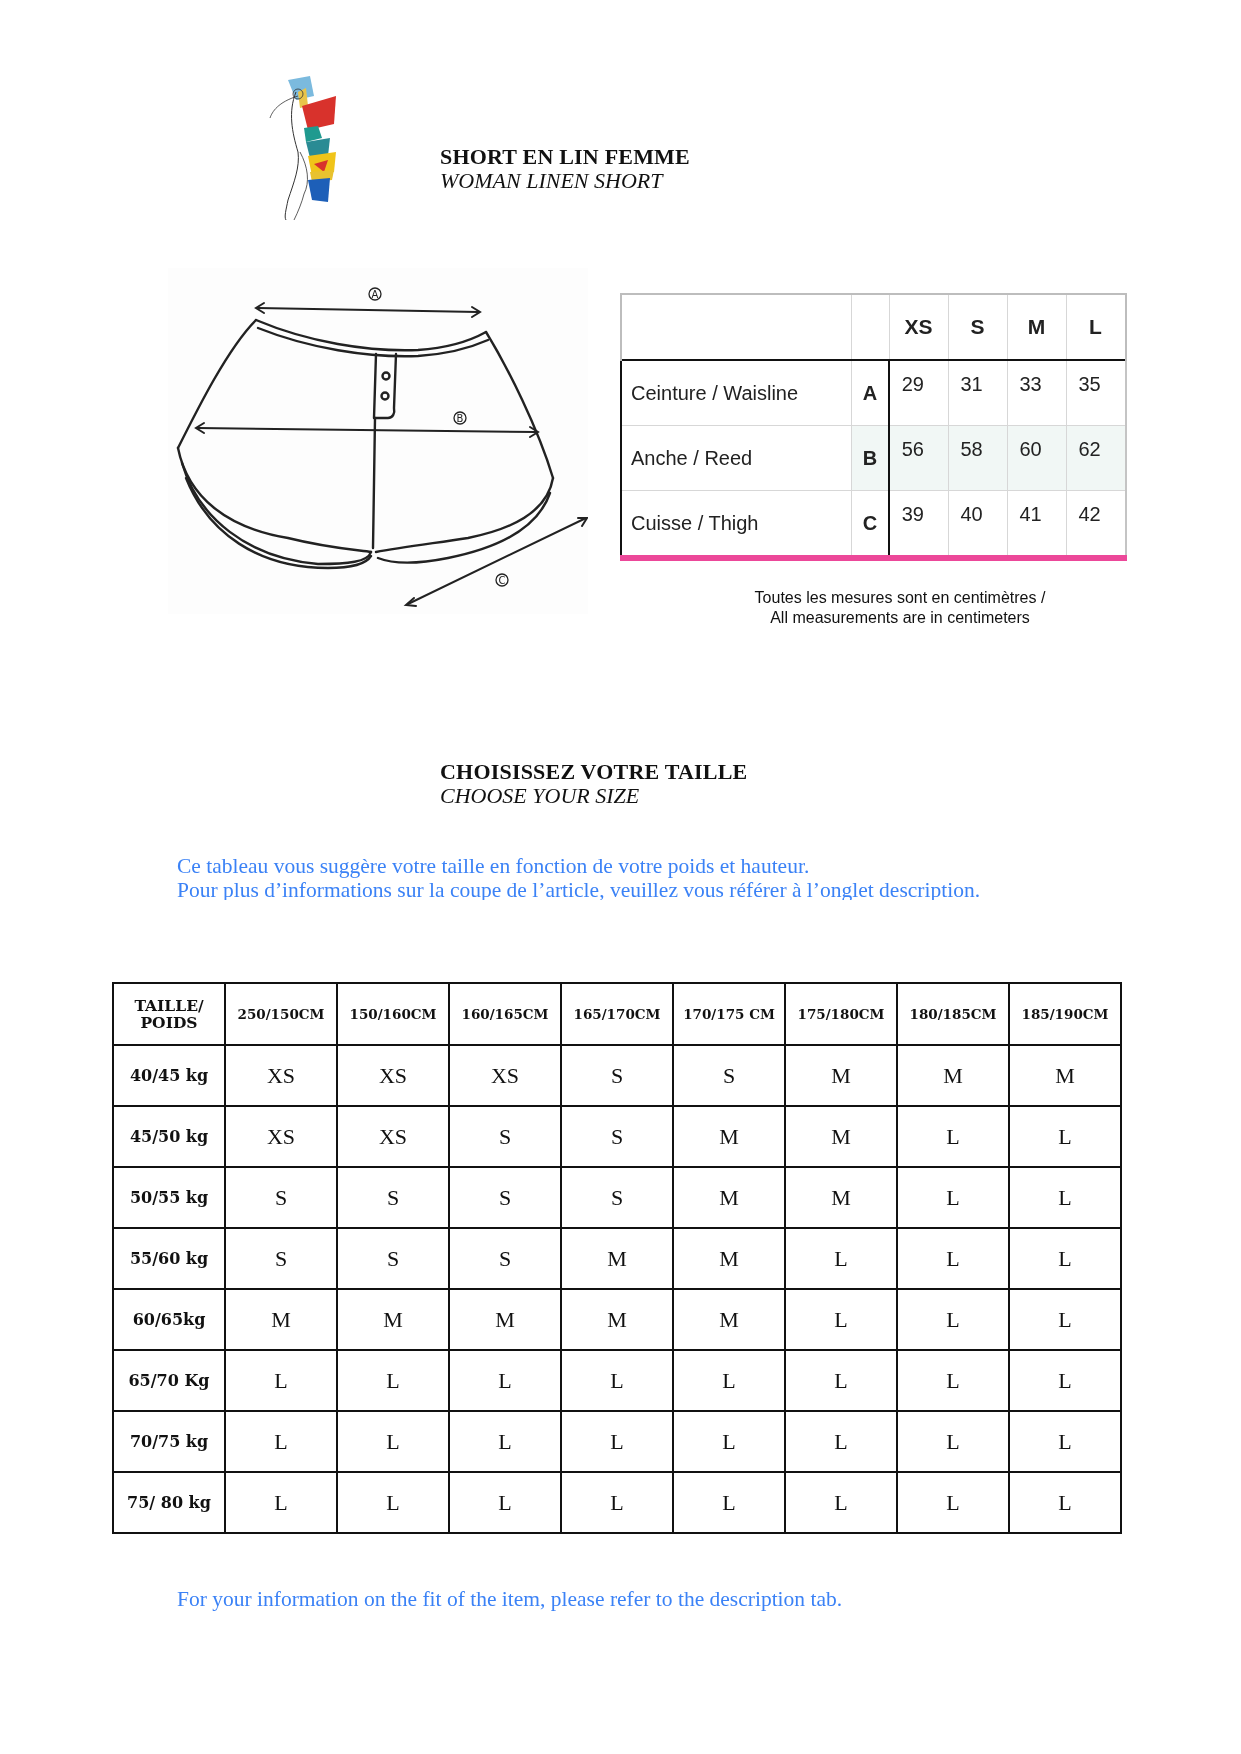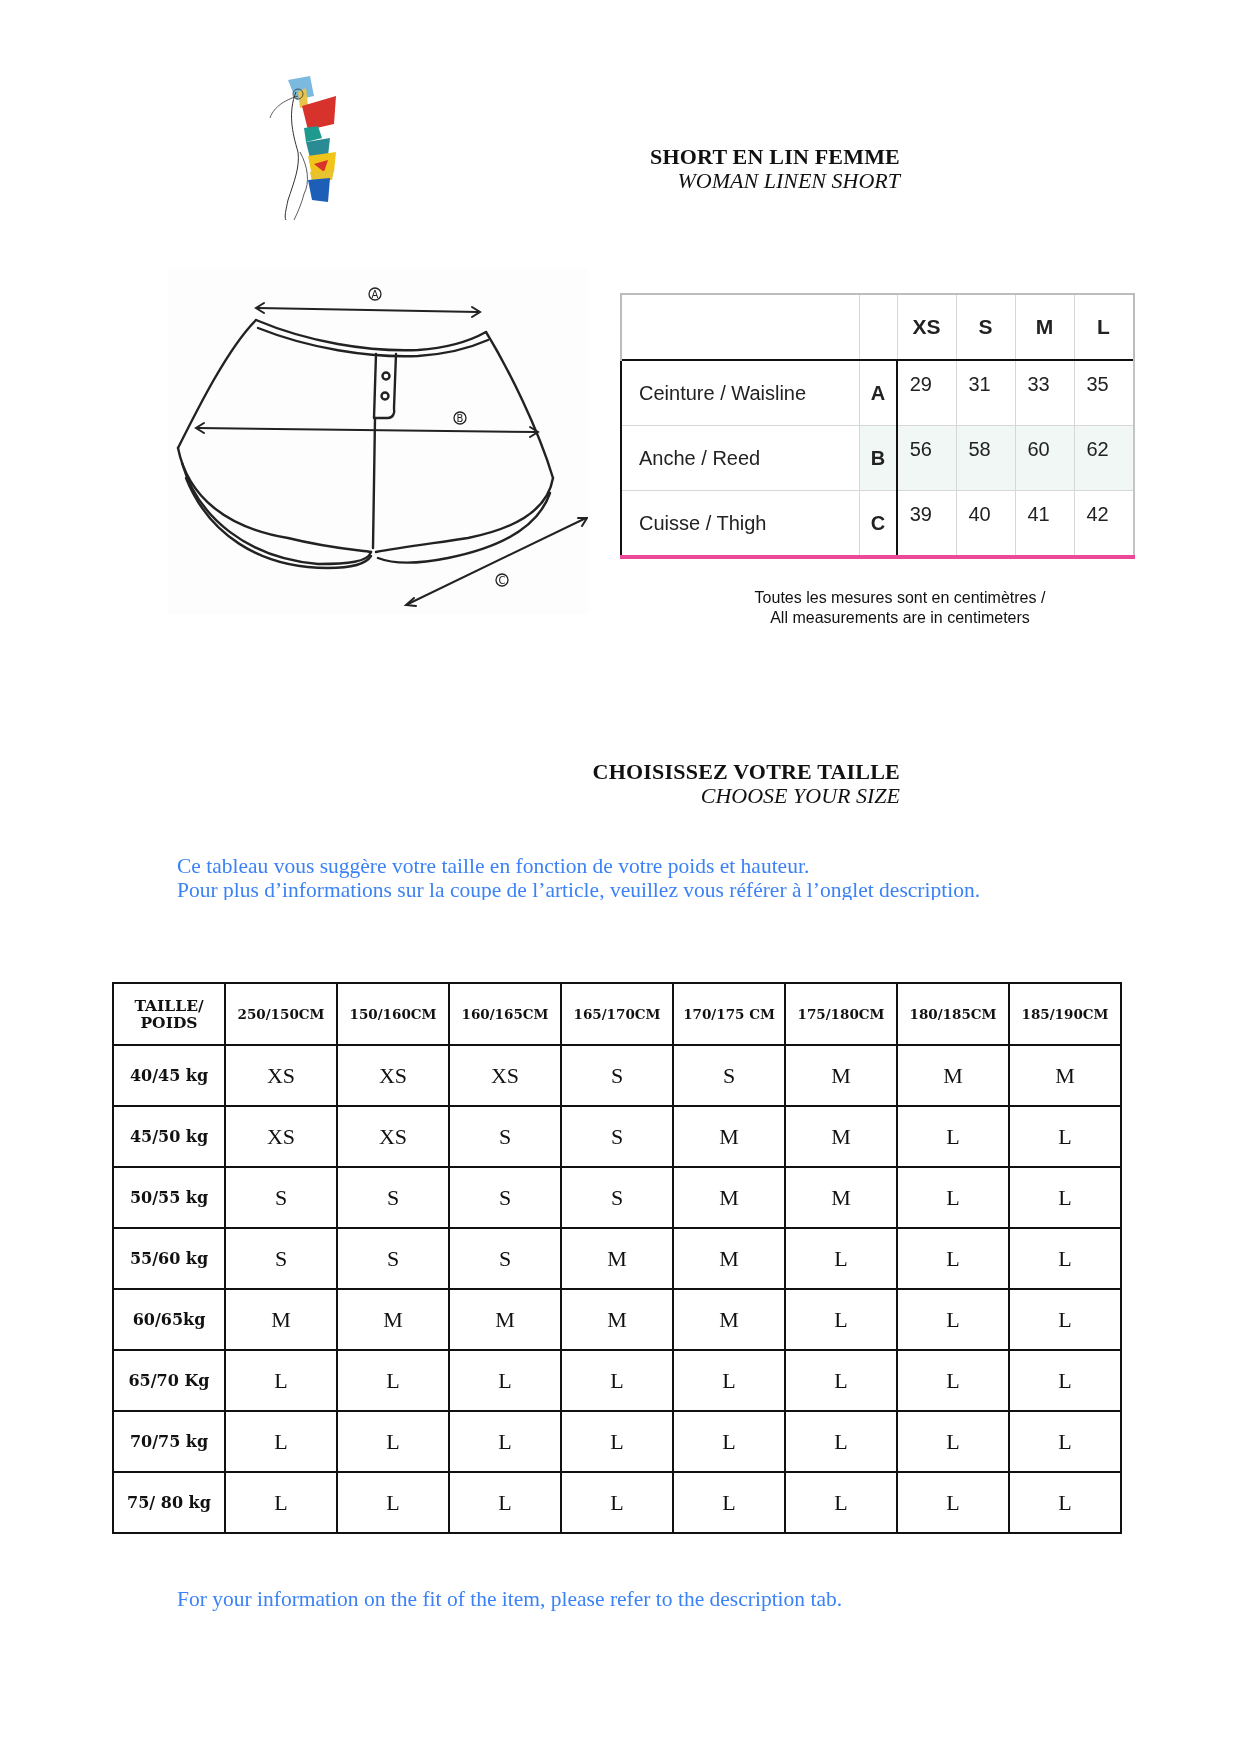--- a/index.html
+++ b/index.html
@@ -3,46 +3,46 @@
   <meta charset="utf-8">
   <style>
     html, body { margin: 0; padding: 0; background: #ffffff; }
     body { width: 1241px; height: 1754px; position: relative; overflow: hidden; color: #111; }
     .abs { position: absolute; }
 
     
     #logo { left: 258px; top: 72px; width: 90px; height: 150px; }
 
     
-    .title-block { left: 440px; width: 460px; text-align: right; font-family: "DejaVu Serif", "Liberation Serif", serif; }
+    .title-block { left: 440px; width: 460px; text-align: left; font-family: "DejaVu Serif", "Liberation Serif", serif; }
     .title-block .t1 { font-family: "Liberation Serif", serif; font-weight: bold; font-size: 22px; line-height: 24px; letter-spacing: 0.2px; }
     .title-block .t2 { font-family: "Liberation Serif", serif; font-style: italic; font-size: 22px; line-height: 24px; }
     #title1 { top: 145px; }
     #title2 { top: 760px; }
 
     
     #drawing { left: 168px; top: 268px; width: 420px; height: 346px; background: #fdfdfd; }
 
     
     #meas-table { left: 620px; top: 293px; border-collapse: collapse; font-family: "Liberation Sans", sans-serif; }
     #meas-table td, #meas-table th { border: 1px solid #d7d7d7; padding: 0; font-size: 20px; color: #222; }
     #meas-table th { height: 64px; font-weight: bold; text-align: center; font-size: 21px; }
     #meas-table tr.hdr th { border-top: 2px solid #bdbdbd; }
     #meas-table tr.hdr th:first-child { border-left: 2px solid #bdbdbd; }
     #meas-table tr.hdr th:last-child { border-right: 2px solid #bdbdbd; }
     #meas-table td { height: 64px; }
-    #meas-table td.lbl { width: 220px; padding-left: 17px; text-align: left; border-left: 2px solid #111; }
+    #meas-table td.lbl { width: 220px; padding-left: 9px; text-align: left; border-left: 2px solid #111; }
     #meas-table td.letter { width: 36px; text-align: center; font-weight: bold; border-right: 2px solid #111; }
     #meas-table th.letter-h { width: 36px; }
     #meas-table th.lbl-h { width: 220px; }
     #meas-table td.val { width: 58px; text-align: center; padding-right: 12px; vertical-align: top; padding-top: 12px; box-sizing: border-box; }
     #meas-table th.size { width: 58px; }
     #meas-table tr.row-first td { border-top: 2px solid #111; }
     #meas-table tr.row-alt td.letter, #meas-table tr.row-alt td.val { background: #f1f7f5; }
-    #meas-table tr.row-last td { border-bottom: 4px solid #ec4899; }
+    #meas-table tr.row-last td { border-bottom: 6px solid #ec4899; }
     #meas-table td.val:last-child { border-right: 2px solid #c4c4c4; }
 
     #meas-note { left: 700px; top: 588px; width: 400px; text-align: center; font-family: "Liberation Sans", sans-serif; font-size: 16px; line-height: 20px; color: #111; }
 
     
     .para { left: 177px; font-family: "Liberation Serif", serif; font-size: 21.5px; line-height: 24px; color: #3b82f6; white-space: nowrap; }
     #intro { top: 854px; height: 46px; overflow: hidden; }
     #outro { top: 1587px; }
 
     

